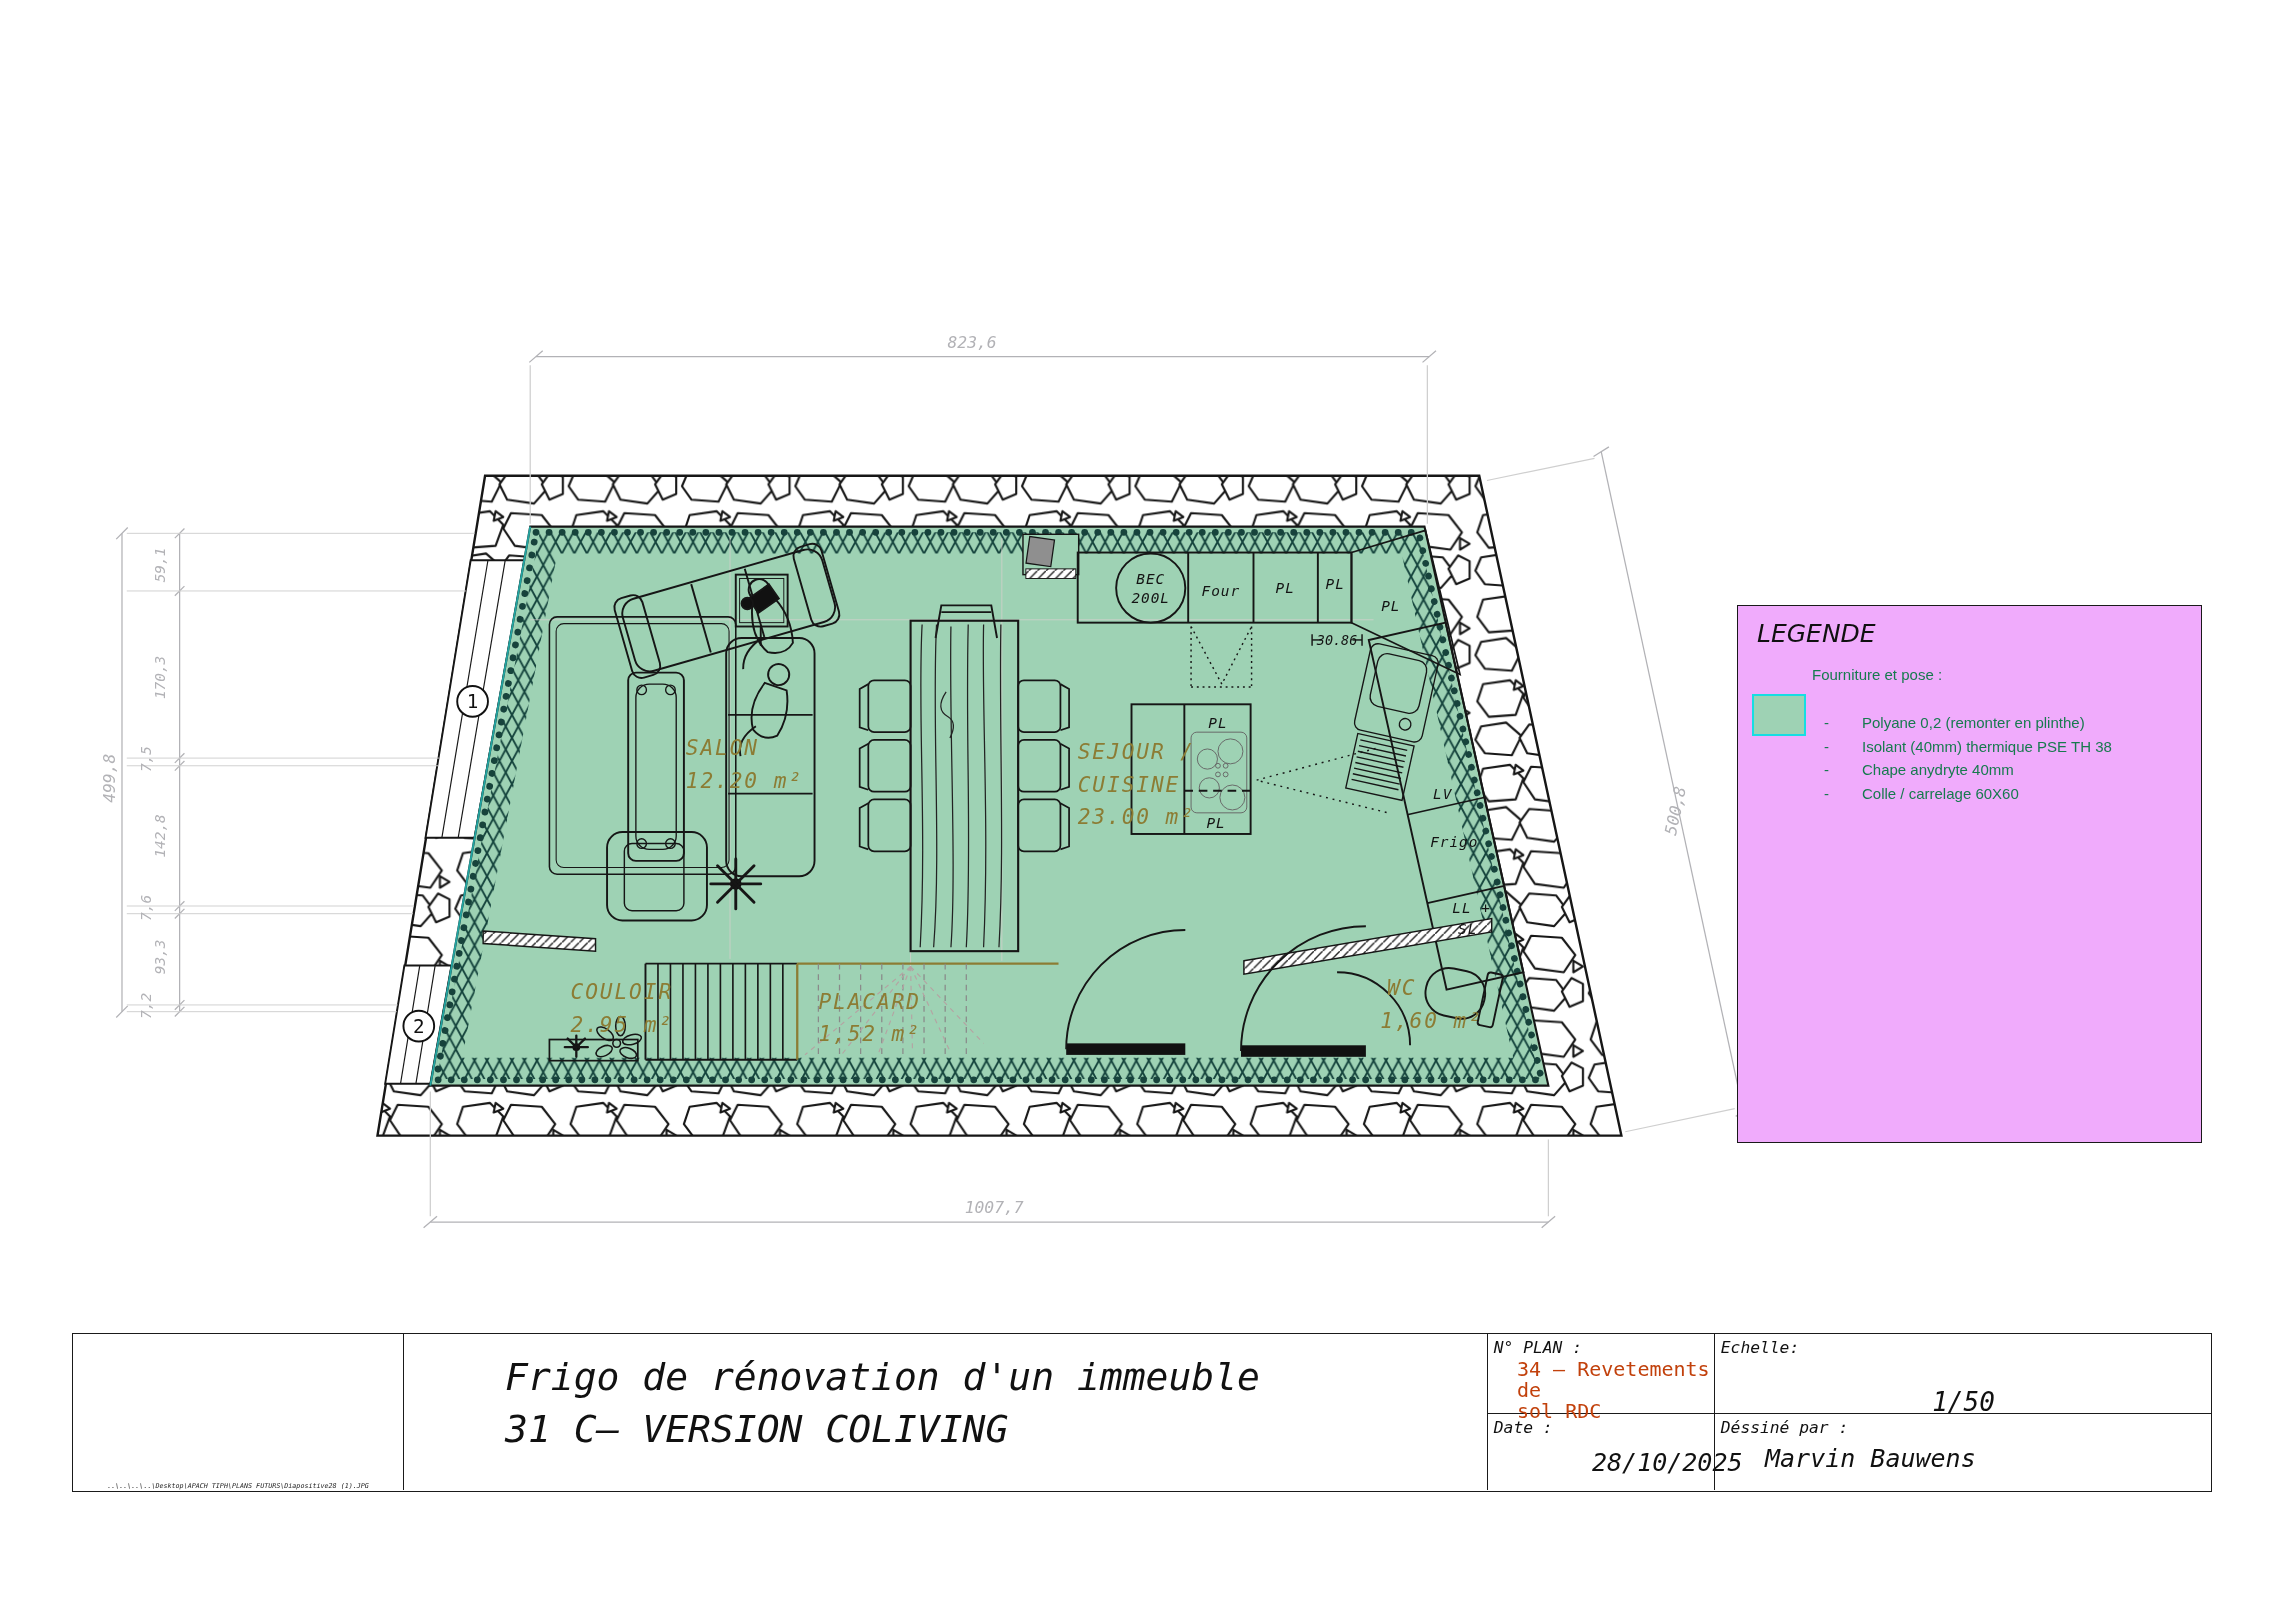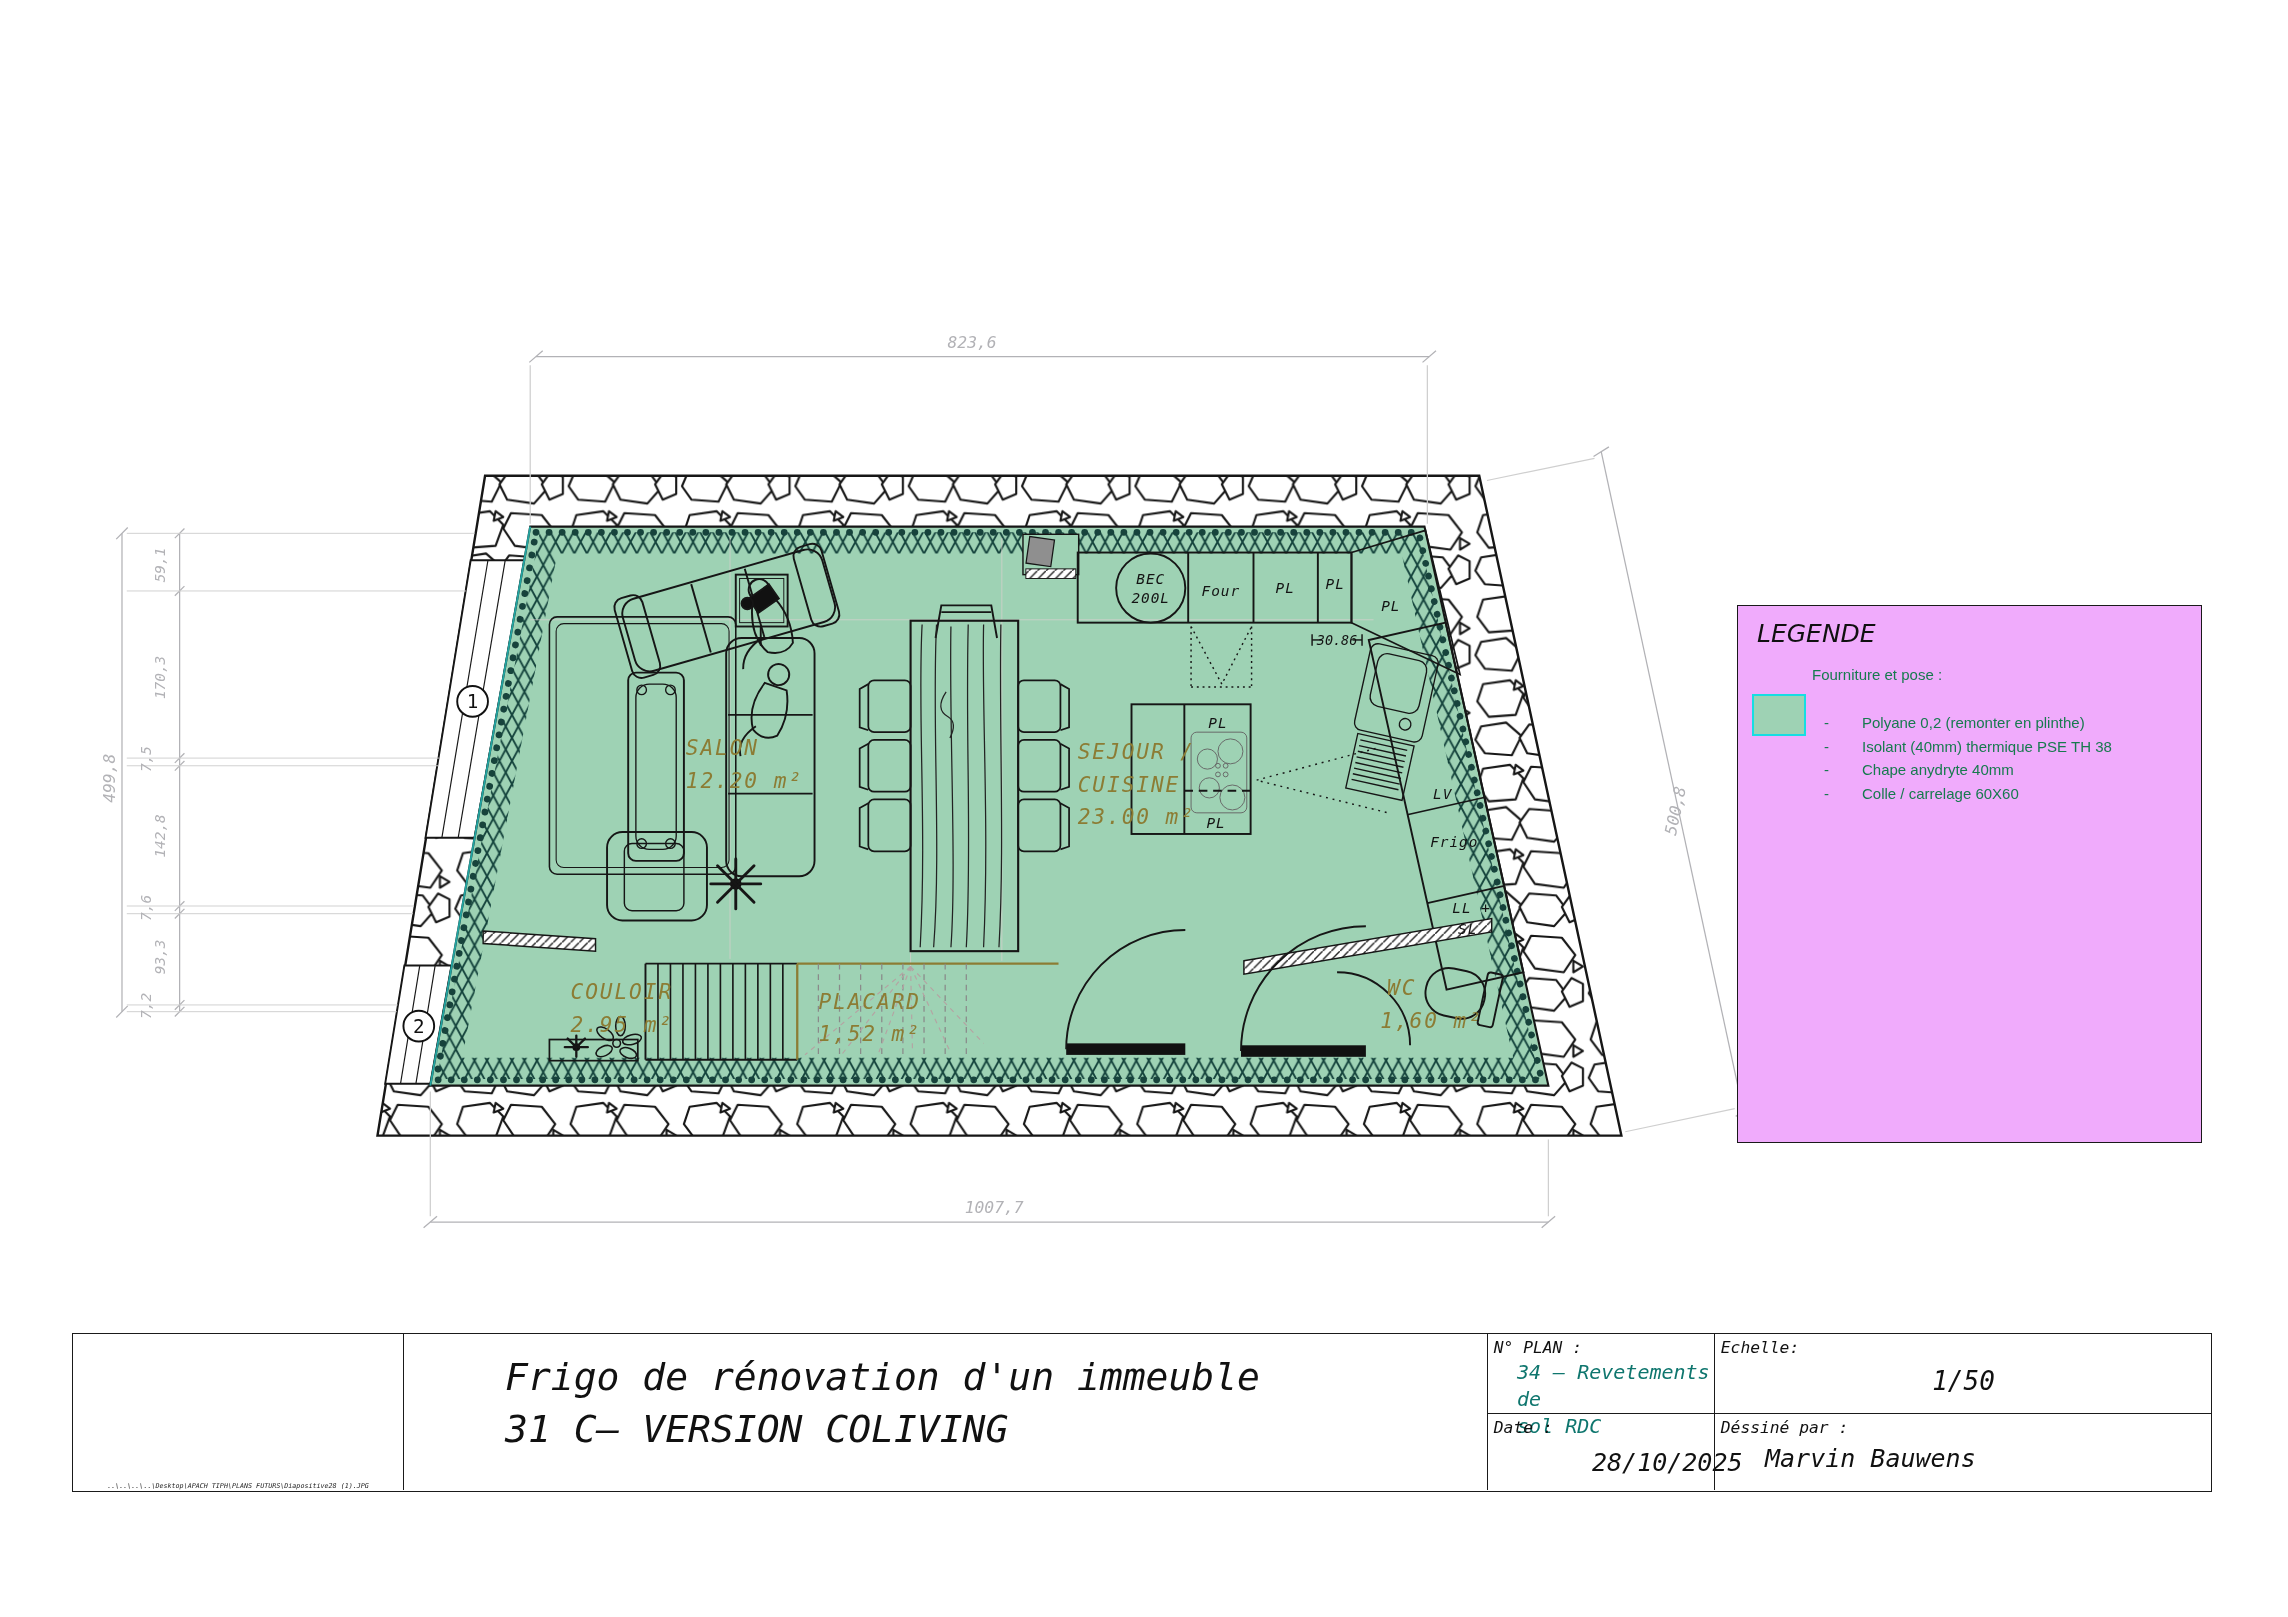--- a/index.html
+++ b/index.html
@@ -36,22 +36,22 @@
   .tb-path span{font:italic 6.7px "DejaVu Sans Mono", monospace;color:#222;}
   .tb-main{left:331px;top:0;width:1083px;height:156px;}
   .tb-title1{position:absolute;left:101px;top:21px;font-style:italic;font-size:38px;color:#111;white-space:nowrap;}
   .tb-title2{position:absolute;left:101px;top:73px;font-style:italic;font-size:38px;color:#111;white-space:nowrap;}
   .tb-version{}
   .tb-planno{left:1414px;top:0;width:227px;height:80px;border-left:1.9px solid #1a1a1a;border-bottom:1.9px solid #1a1a1a;}
   .tb-echelle{left:1641px;top:0;width:498px;height:80px;border-left:1.9px solid #1a1a1a;border-bottom:1.9px solid #1a1a1a;}
   .tb-date{left:1414px;top:80px;width:227px;height:76px;border-left:1.9px solid #1a1a1a;}
   .tb-author{left:1641px;top:80px;width:498px;height:76px;border-left:1.9px solid #1a1a1a;}
   .tb-label{font-style:italic;font-size:16.3px;color:#111;margin:3.8px 0 0 5.8px;}
-  .tb-planno-val{margin:1.9px 0 0 29px;font-style:italic;font-size:20px;color:#0f766e;line-height:27px;}
-  .tb-echelle-val{text-align:center;font-style:italic;font-size:26px;color:#111;margin-top:9px;}
+  .tb-planno-val{margin:1.9px 0 0 29px;font-size:20px;color:#c2410c;line-height:21px;}
+  .tb-echelle-val{text-align:center;font-style:italic;font-size:26px;color:#111;margin-top:30px;}
   .tb-date-val{font-style:italic;font-size:25px;color:#111;margin:11.5px 0 0 104px;}
   .tb-author-val{font-style:italic;font-size:25px;color:#111;margin:7.7px 0 0 50px;}
 </style>
 </head>
 <body>
 
 <div class="page">
 
 <svg width="2288" height="1618" viewBox="0 0 2382 1684" style="position:absolute;left:0;top:0;">
   <defs>

